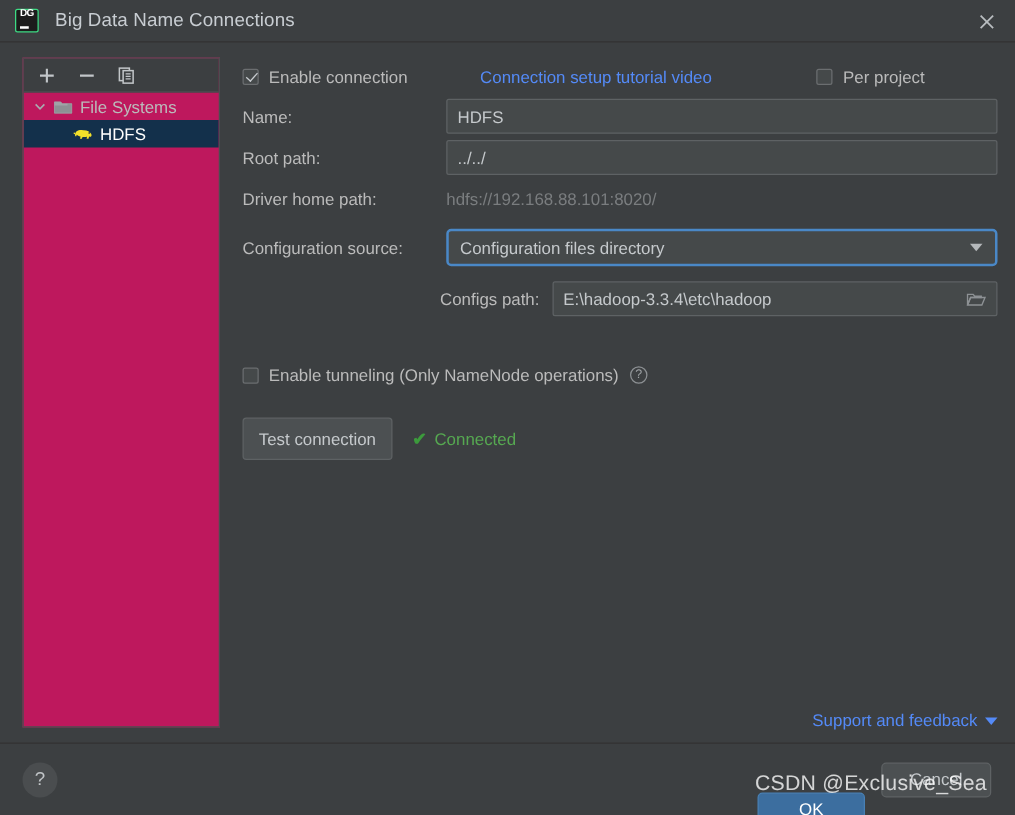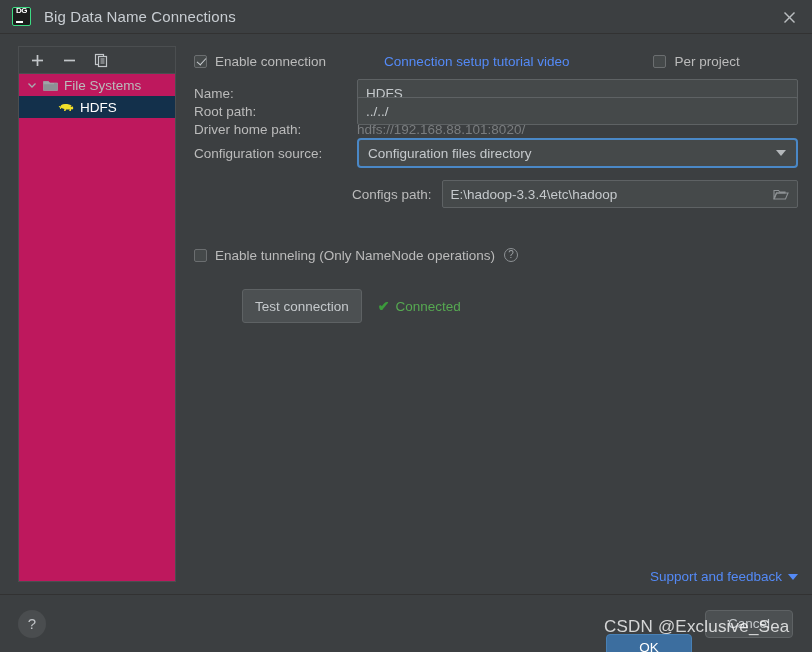--- a/index.html
+++ b/index.html
@@ -176,20 +176,21 @@
     color: #548af7;
     font-size: 13.5px;
     cursor: pointer;
   }
 
   
   .field-row {
     display: flex;
     align-items: center;
     height: 18px;
+    margin-bottom: 15px;
   }
   .field-label {
     width: 163px;
     flex: 0 0 163px;
     font-size: 13.5px;
   }
   .input {
     flex: 1 1 auto;
     height: 28px;
     background: #45494a;
@@ -289,21 +290,20 @@
     background: #4c5052;
     border: 1px solid #5e6264;
     border-radius: 3px;
     color: #c5c9cc;
     font-size: 13.5px;
     font-family: "Liberation Sans", sans-serif;
     display: inline-flex;
     align-items: center;
     justify-content: center;
     cursor: pointer;
-    margin-left: 48px;
   }
   .status {
     margin-left: 16px;
     color: #56a851;
     font-size: 13.5px;
     display: flex;
     align-items: center;
     gap: 6px;
   }
   .status .tick {

